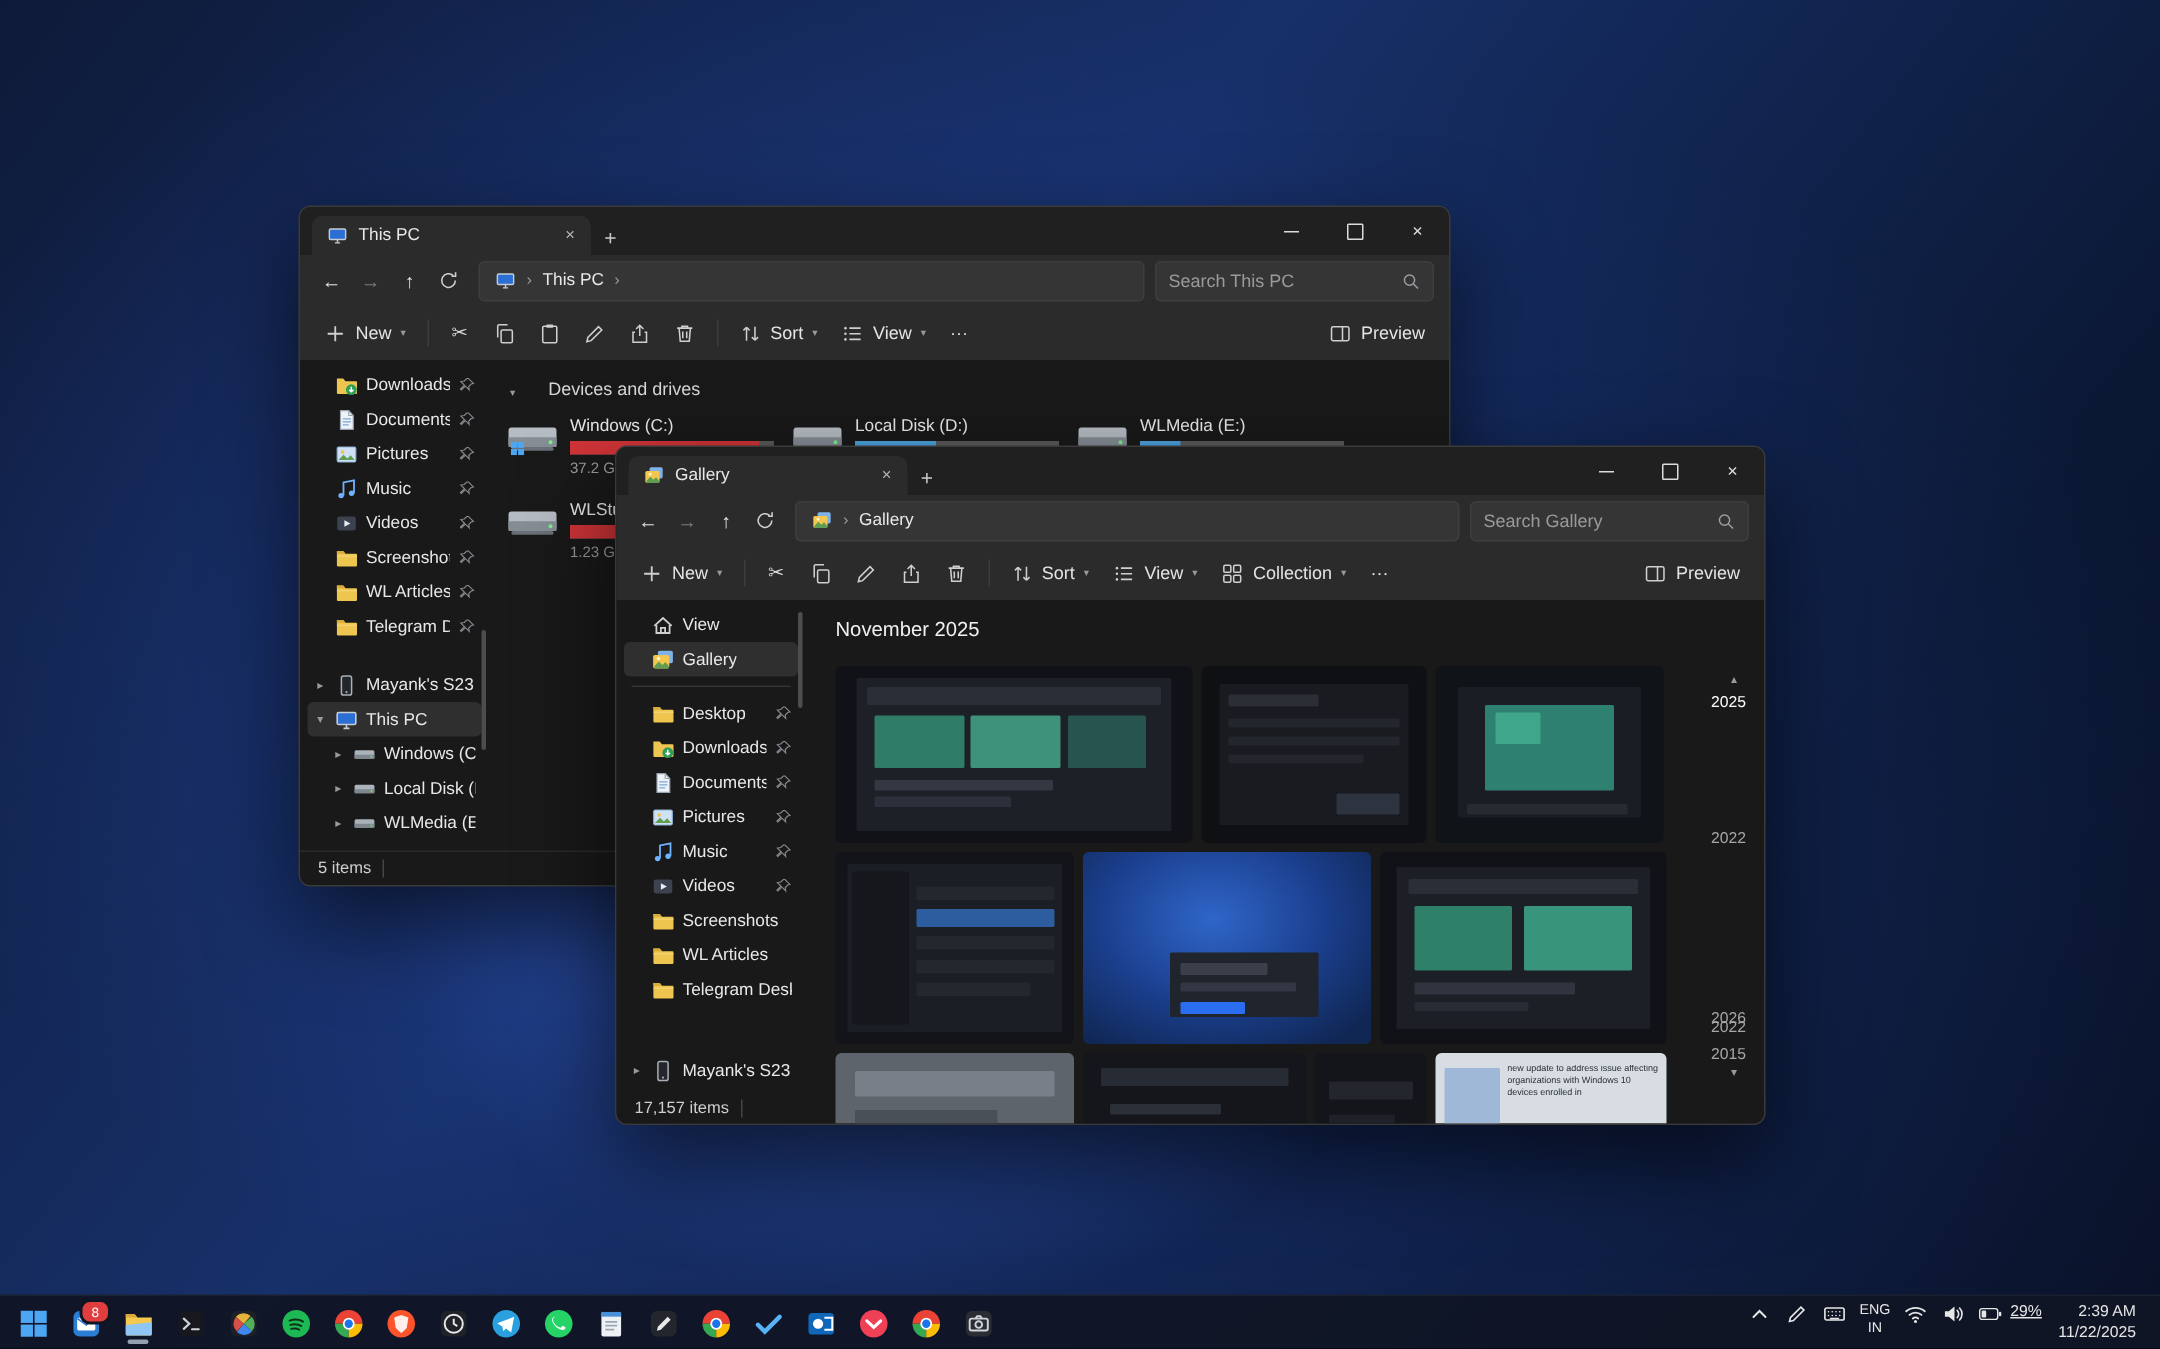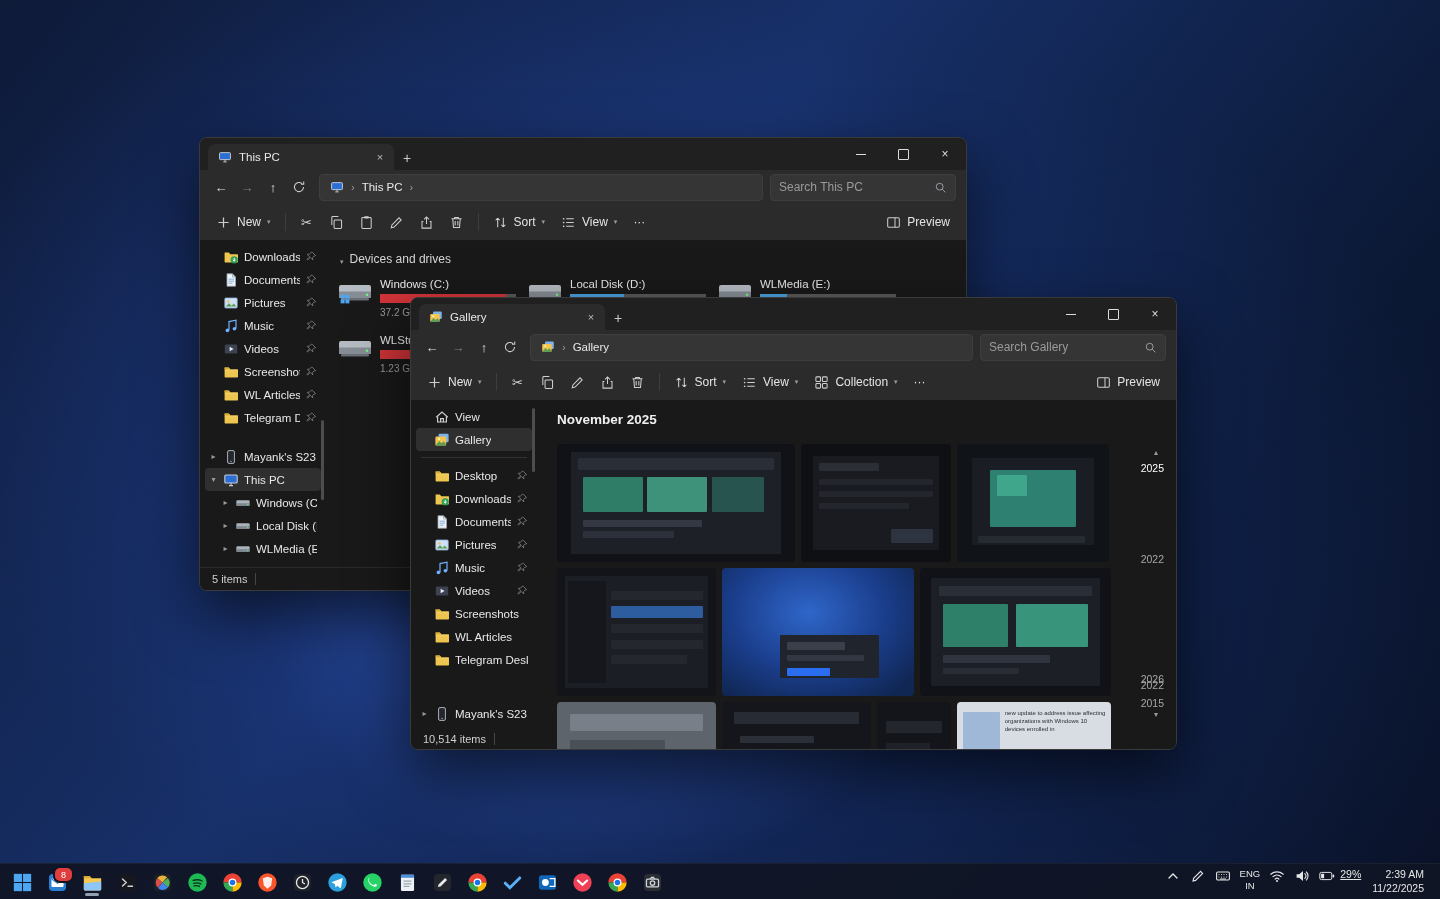--- a/index.html
+++ b/index.html
@@ -66,38 +66,38 @@
   .sicon svg{width:16px;height:16px;display:block}
   .slab{overflow:hidden;}
   .spin{margin-left:auto;width:12px;height:12px;flex:none;opacity:.85;}
   .spin svg{width:12px;height:12px;display:block}
   .side-div{height:1px;background:#333;margin:6px 10px;flex:none;}
   .scrollthumb{position:absolute;width:3px;border-radius:2px;background:#4d4d4d;right:2px;}
   .scrollthumb.pc{top:180px;height:80px;}
   .scrollthumb.gal{top:8px;height:64px;}
   
   .content{flex:1;position:relative;padding:12px 0 0 12px;overflow:hidden;}
-  .sec-head{display:flex;align-items:flex-end;gap:6px;font-size:12px;color:#d6d6d6;margin:0 0 12px 2px;}
+  .sec-head{display:flex;align-items:flex-end;gap:22px;font-size:12px;color:#d6d6d6;margin:0 0 12px 2px;}
   .sec-head .dd{font-size:7px;color:#9a9a9a;}
   .drives{display:flex;flex-wrap:wrap;column-gap:8px;row-gap:16px;width:580px;}
   .drive{width:182px;display:flex;gap:8px;align-items:flex-start;}
   .d-ic{width:34px;height:26px;position:relative;flex:none;margin-top:1px;}
   .d-ic svg{width:34px;height:26px;display:block}
   .winchip{position:absolute;left:2px;bottom:1px;width:10px;height:10px;}
   .winchip svg{width:10px;height:10px;display:block}
   .d-name{font-size:11.5px;margin-bottom:4px;}
   .d-bar{width:136px;height:9px;background:#5a5a5a;margin-bottom:4px;}
   .d-fill{height:100%;}
   .d-info{font-size:10px;color:#9b9b9b;white-space:nowrap;}
   .statusbar{position:absolute;left:0;right:0;bottom:0;height:22px;background:#191919;border-top:1px solid #2a2a2a;
     display:flex;align-items:center;gap:8px;padding:0 12px;font-size:11px;color:#cfcfcf;}
   .st-sep{width:1px;height:12px;background:#454545;}
   
   .gal-main{flex:1;position:relative;overflow:hidden;}
-  .month-head{position:absolute;left:20px;top:12px;font-size:13.5px;font-weight:700;color:#f0f0f0;}
+  .month-head{position:absolute;left:20px;top:12px;font-size:13.5px;font-weight:400;color:#f0f0f0;}
   .thumb-rows{position:absolute;left:20px;top:44px;display:flex;flex-direction:column;gap:6px;}
   .thumb-row{display:flex;gap:6px;}
   .thumb{position:relative;border-radius:4px;overflow:hidden;flex:none;height:100%;}
   .blk{position:absolute;border-radius:1px;}
   .thumb-text{position:absolute;right:3%;top:7%;width:66%;font-size:6px;line-height:1.3;color:#2b2f36;overflow:hidden;}
   .timeline{position:absolute;right:10px;top:48px;width:36px;height:286px;font-size:10.5px;color:#a6a6a6;}
   .tl-year{position:absolute;right:2px;}
   .tl-year.cur{color:#ffffff;}
   .tl-arrow{position:absolute;right:8px;font-size:8px;color:#9a9a9a;}
   .gal-status{position:absolute;left:12px;bottom:4px;display:flex;align-items:center;gap:8px;font-size:11px;color:#cfcfcf;z-index:3;}
@@ -914,21 +914,21 @@
             <div class="tl-year cur" style="top: 14px;">2025</div>
             <div class="tl-year" style="top: 105px;">2022</div>
             <div class="tl-year" style="top: 225px;">2026</div>
             <div class="tl-year" style="top: 231px;">2022</div>
             <div class="tl-year" style="top: 249px;">2015</div>
             <div class="tl-arrow" style="top: 262px;">▾</div>
           </div>
       </main>
     </div>
     <footer class="gal-status">
-      <span>10,514 items</span>
+      <span>17,157 items</span>
       <span class="st-sep"></span>
     </footer>
   </section>
 
   <nav class="taskbar">
     <div class="tb-apps" id="tb-apps">
         <div class="tb-app">
           <div class="app-ic">
             <svg viewBox="0 0 16 16">
               <rect x="1.4" y="1.4" width="6.2" height="6.2" fill="#4da6f2"></rect>

